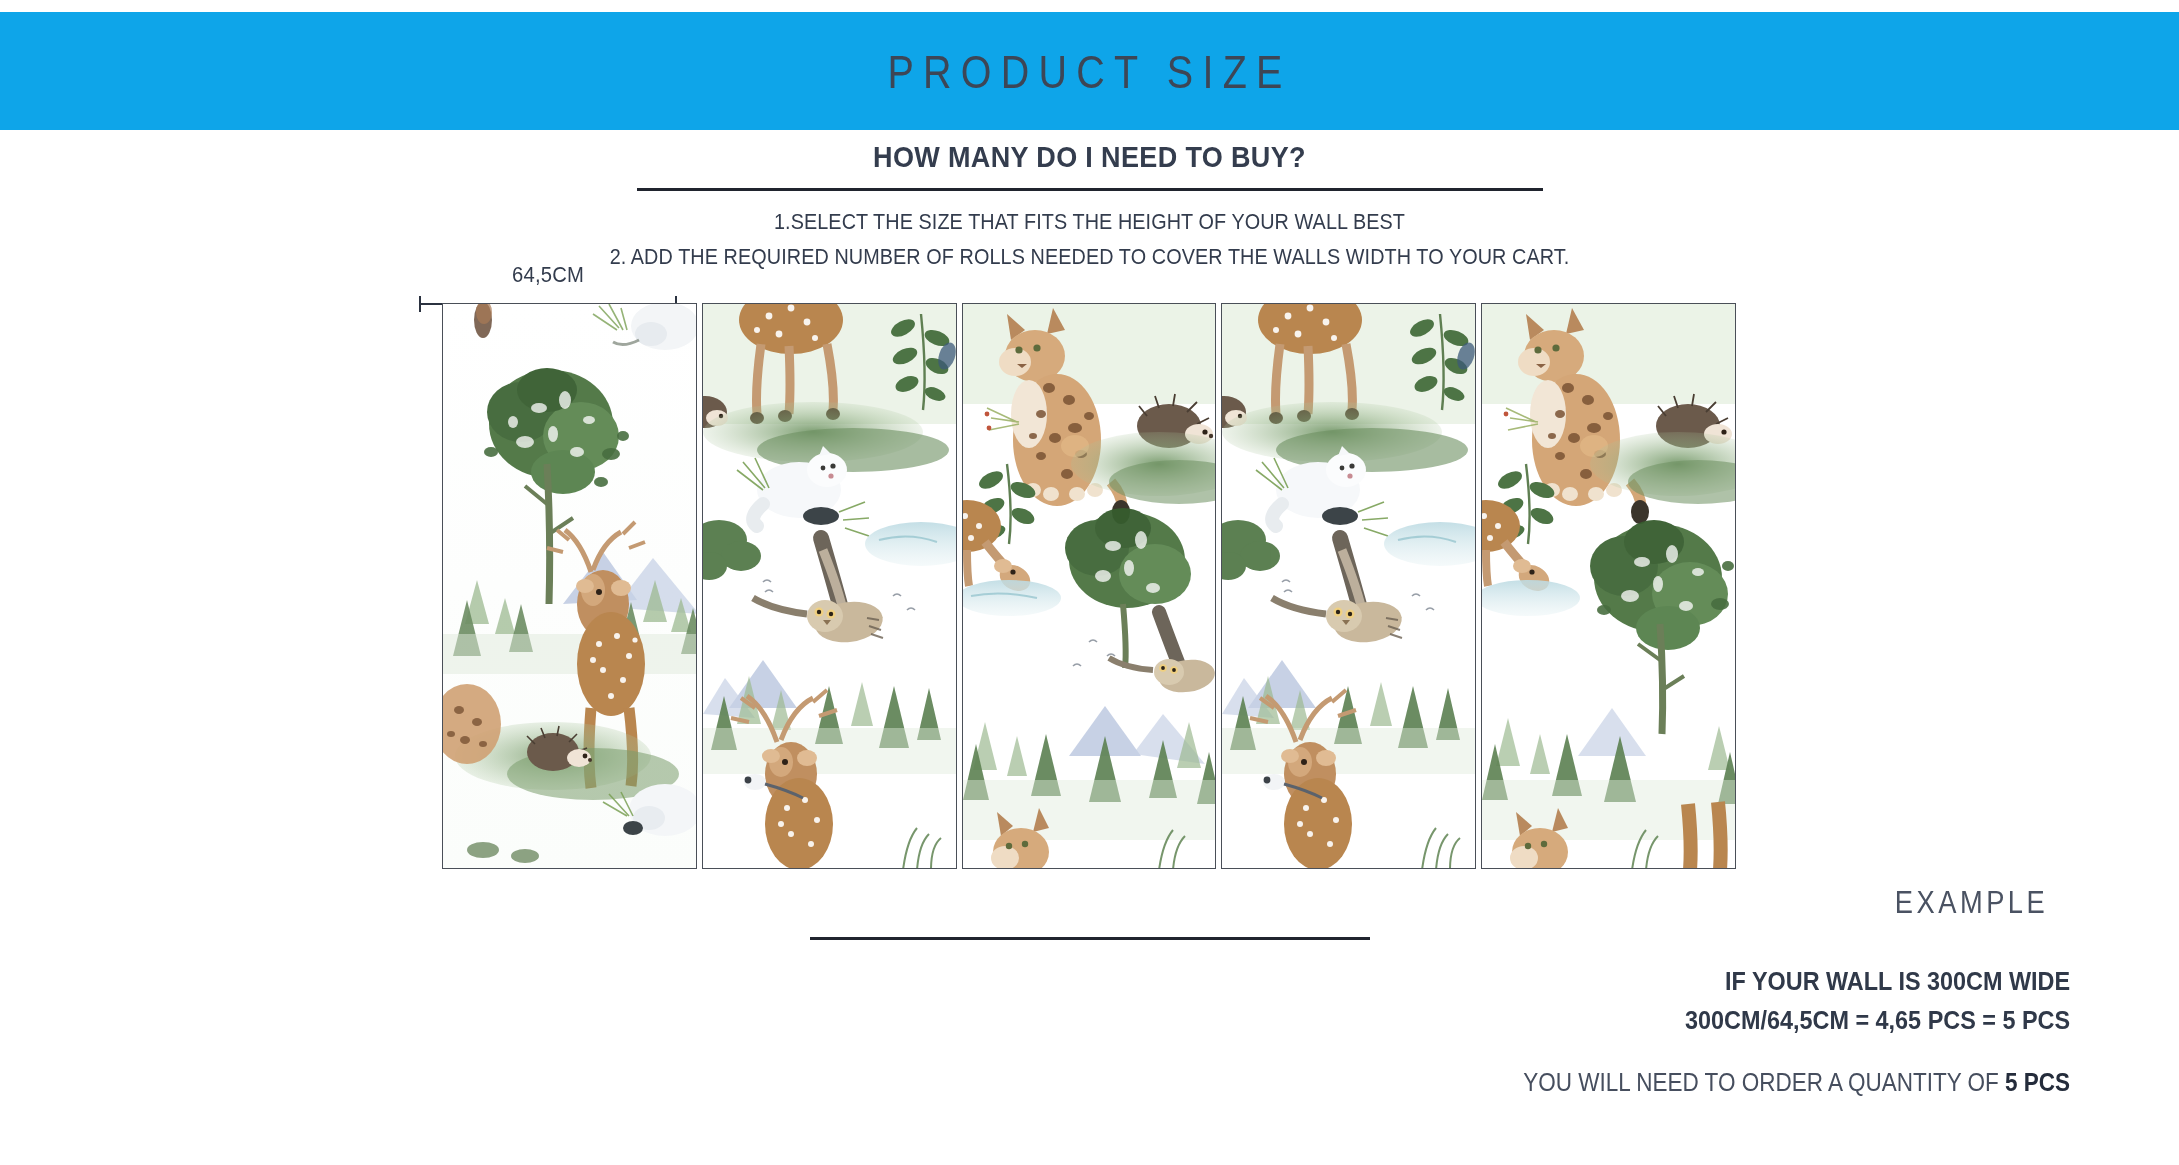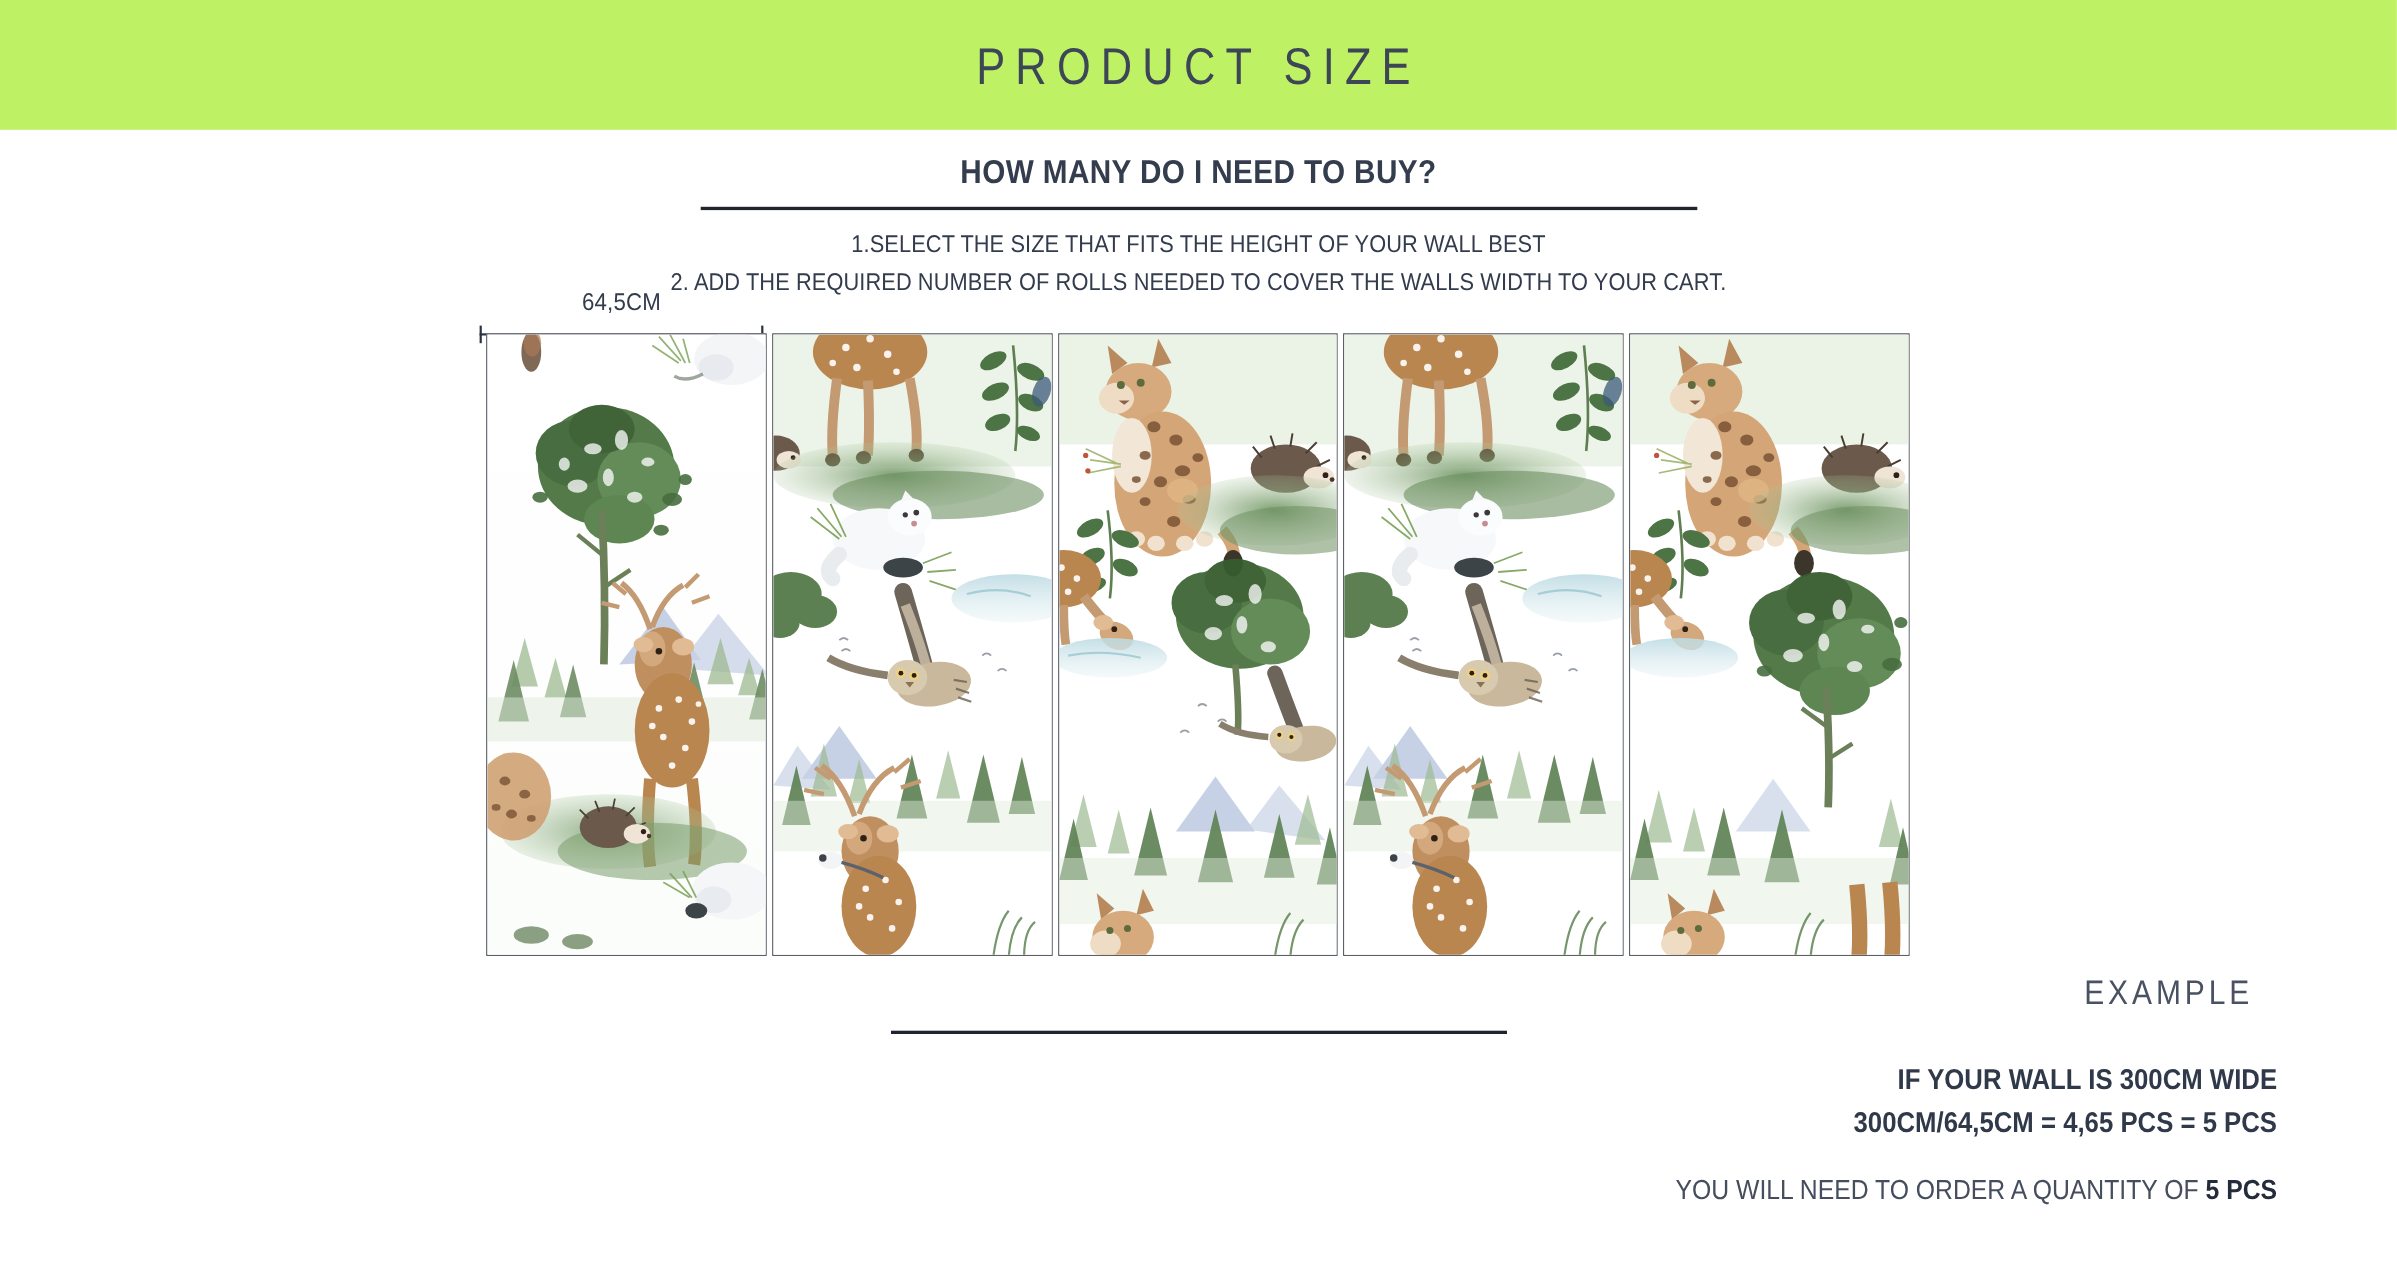--- a/index.html
+++ b/index.html
@@ -13,24 +13,24 @@
     font-family: "Liberation Sans", sans-serif;
     color: #3a4354;
     overflow: hidden;
     position: relative;
   }
 
   
   .header-band {
     position: absolute;
     left: 0;
-    top: 0;
+    top: 12px;
     width: 2179px;
     height: 118px;
-    background: #bef264;
+    background: #0ea5e9;
     display: flex;
     align-items: center;
     justify-content: center;
   }
   .page-title {
     font-size: 47px;
     font-weight: 300;
     letter-spacing: 11px;
     color: #3d4656;
     transform: scaleX(0.84);
@@ -69,21 +69,21 @@
     white-space: nowrap;
     letter-spacing: 0.1px;
   }
   .instruction-line.second {
     margin-top: 9px;
   }
 
   
   .measure {
     position: absolute;
-    left: 436px;
+    left: 419px;
     top: 262px;
     width: 258px;
   }
   .measure-label {
     text-align: center;
     font-size: 22px;
     font-weight: 400;
     color: #333c4d;
     transform: scaleX(0.92);
     letter-spacing: 0.2px;

